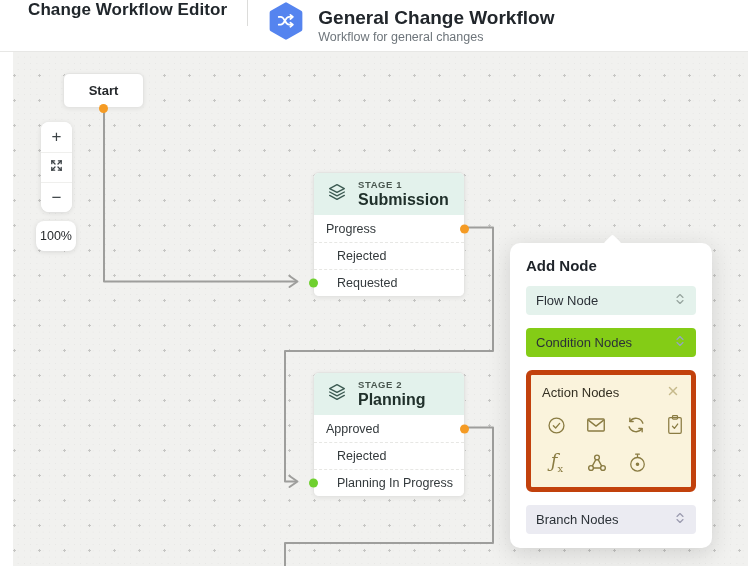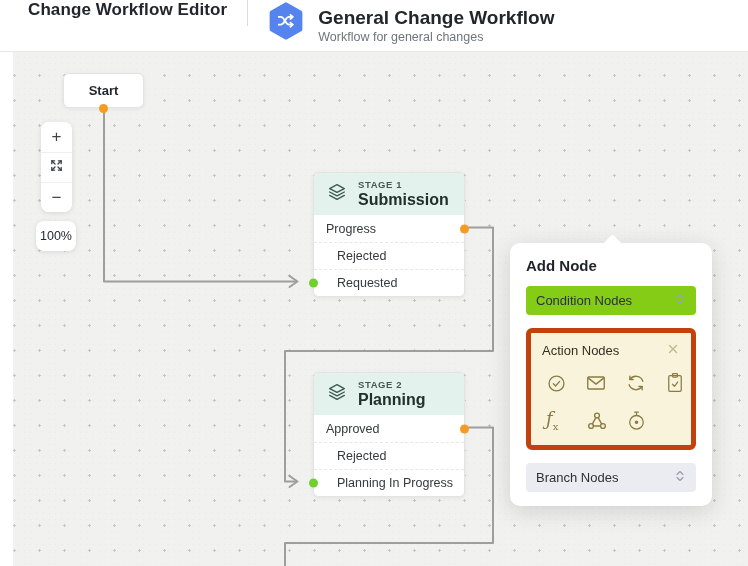--- a/index.html
+++ b/index.html
@@ -81,21 +81,21 @@
   .row-cond { background:#84cc16; }
   .row-branch { background:#ebebf2; }
 
   .action-box { background:#faf3dc; border:5px solid #c2410c; border-radius:6px;
                 padding:9px 11px 13px; }
   .action-head { display:flex; align-items:center; justify-content:space-between;
                  font-size:13px; color:#332f22; cursor:pointer; }
   .icon-row { display:flex; gap:18px; padding-left:4px; }
   .icon-row.r1 { margin-top:13px; }
   .icon-row.r2 { margin-top:16px; }
-  .a-icon { width:22px; height:22px; display:flex; align-items:center; cursor:pointer; }
+  .a-icon { width:22px; height:22px; display:flex; align-items:center; justify-content:center; cursor:pointer; }
   .fx-glyph { font-family:"DejaVu Serif","Liberation Serif",serif; font-style:italic;
               font-size:18px; color:#8a7c43; line-height:1; }
   .fx-glyph sub { font-size:10px; font-style:normal; }
 </style>
 </head>
 <body>
 
 <div class="app">
 
   <div class="topbar">
@@ -206,20 +206,29 @@
       <div class="stage-row">
         <span>Planning In Progress</span>
         <span class="port in"></span>
       </div>
     </div>
 
     <div class="panel">
       <div class="panel-caret"></div>
       <div class="panel-title">Add Node</div>
 
+      <div class="group-row row-flow">
+        <span>Flow Node</span>
+        <span>
+          <svg width="14" height="14" viewBox="0 0 14 14" fill="none" stroke="#98a6a0" stroke-width="1.3" stroke-linecap="round" stroke-linejoin="round">
+            <path d="M4 5.4 L7 2.6 L10 5.4"></path>
+              <path d="M4 8.6 L7 11.4 L10 8.6"></path>
+          </svg>
+        </span>
+      </div>
 
       <div class="group-row row-cond">
         <span>Condition Nodes</span>
         <span>
           <svg width="14" height="14" viewBox="0 0 14 14" fill="none" stroke="#94a6c0" stroke-width="1.3" stroke-linecap="round" stroke-linejoin="round">
             <path d="M4 5.4 L7 2.6 L10 5.4"></path>
               <path d="M4 8.6 L7 11.4 L10 8.6"></path>
           </svg>
         </span>
       </div>

